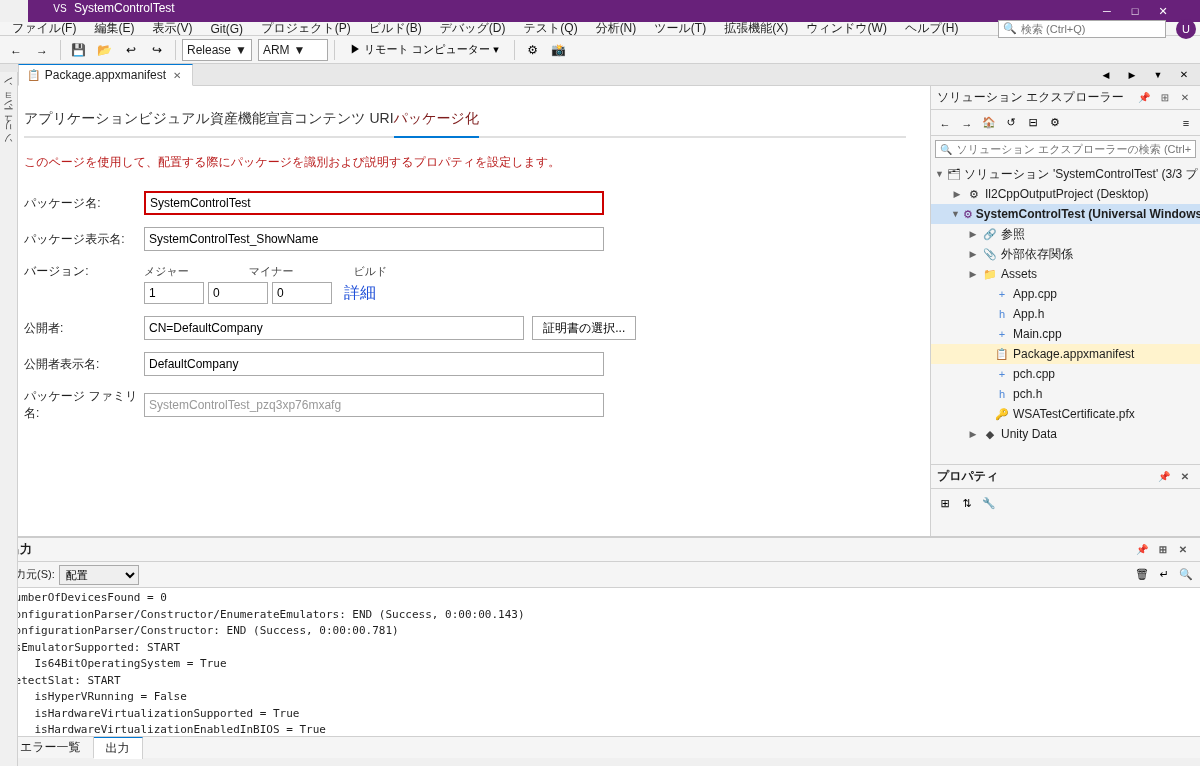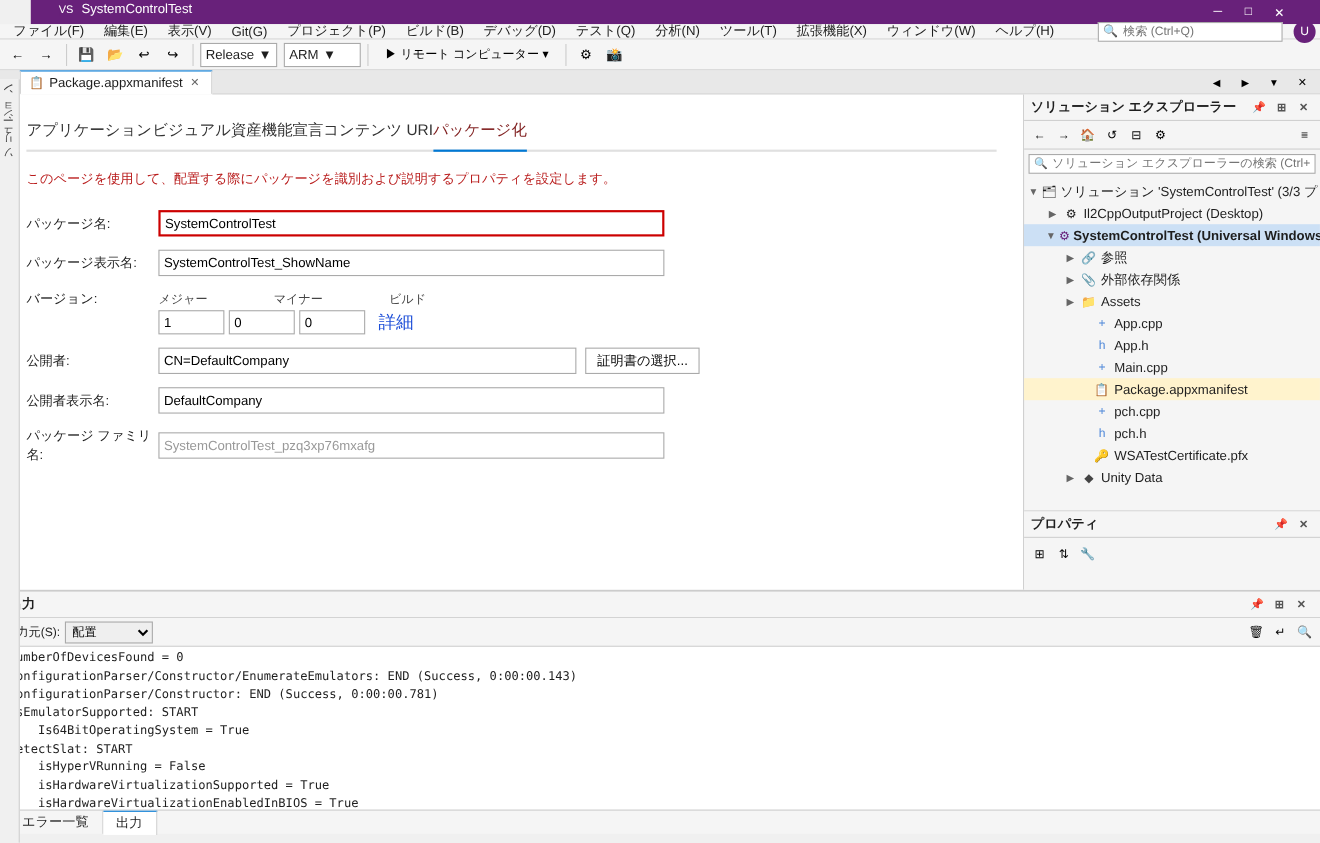--- a/index.html
+++ b/index.html
@@ -267,21 +267,21 @@
       flex-direction: column;
     }
     .panel-header {
       display: flex;
       align-items: center;
       background: #f5f5f5;
       border-bottom: 1px solid #d0d0d0;
       height: 24px;
       padding: 0 6px;
       font-size: 12px;
-      font-weight: bold;
+      font-weight: normal;
       justify-content: space-between;
     }
     .panel-toolbar {
       display: flex;
       align-items: center;
       gap: 2px;
       background: #f5f5f5;
       border-bottom: 1px solid #d0d0d0;
       height: 26px;
       padding: 0 4px;

